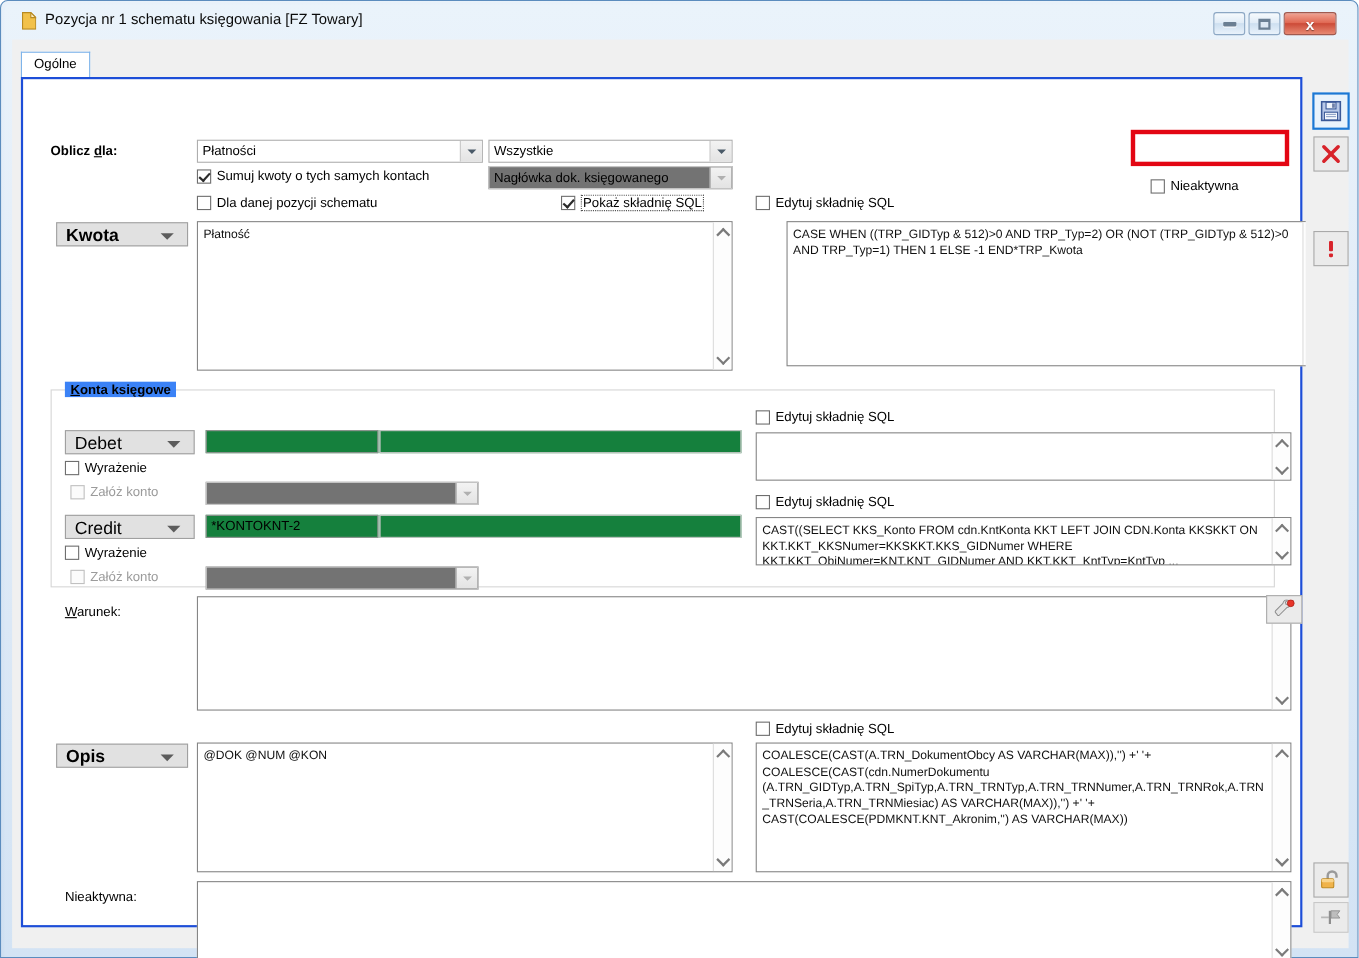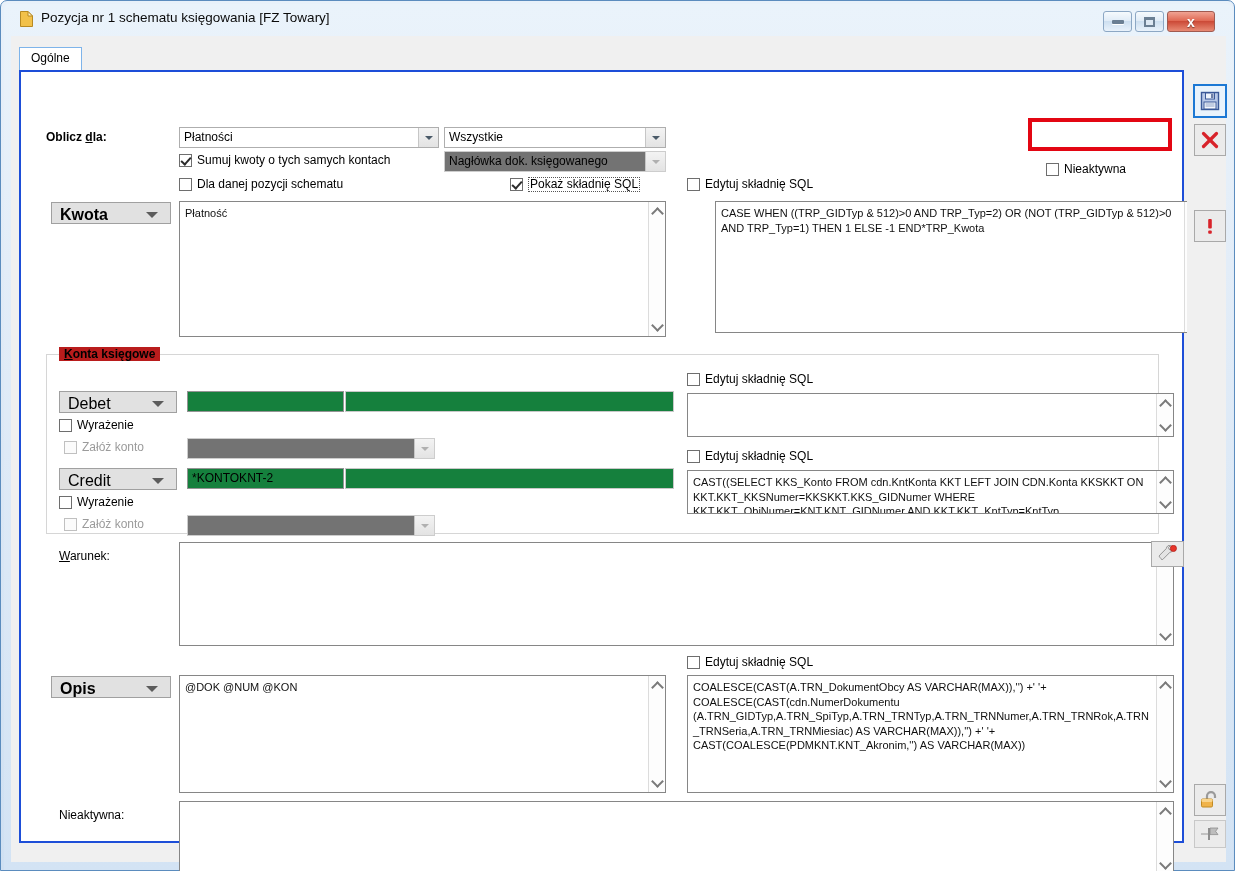--- a/index.html
+++ b/index.html
@@ -215,21 +215,21 @@
   .chev{display:block;width:7px;height:7px;border:solid #7a7a7a;border-width:0 0 2px 2px;}
   .chev.u{transform:rotate(135deg);margin-top:3px;}
   .chev.d{transform:rotate(-45deg);margin-top:-2px;}
 
   
   .group{
     position:absolute;box-sizing:border-box;
     border:1px solid #d6d6d6;
   }
   .group > .cap{
-    position:absolute;top:-8px;left:12px;background:#b91c1c;
+    position:absolute;top:-8px;left:12px;background:#3b82f6;
     padding:0 5px;font-size:12px;font-weight:bold;color:#000;
   }
 
   
   #nieaktywna-hl{
     position:absolute;left:1017px;top:82px;width:144px;height:33px;
     border:4px solid #e30613;box-sizing:border-box;background:transparent;
   }
 
   

